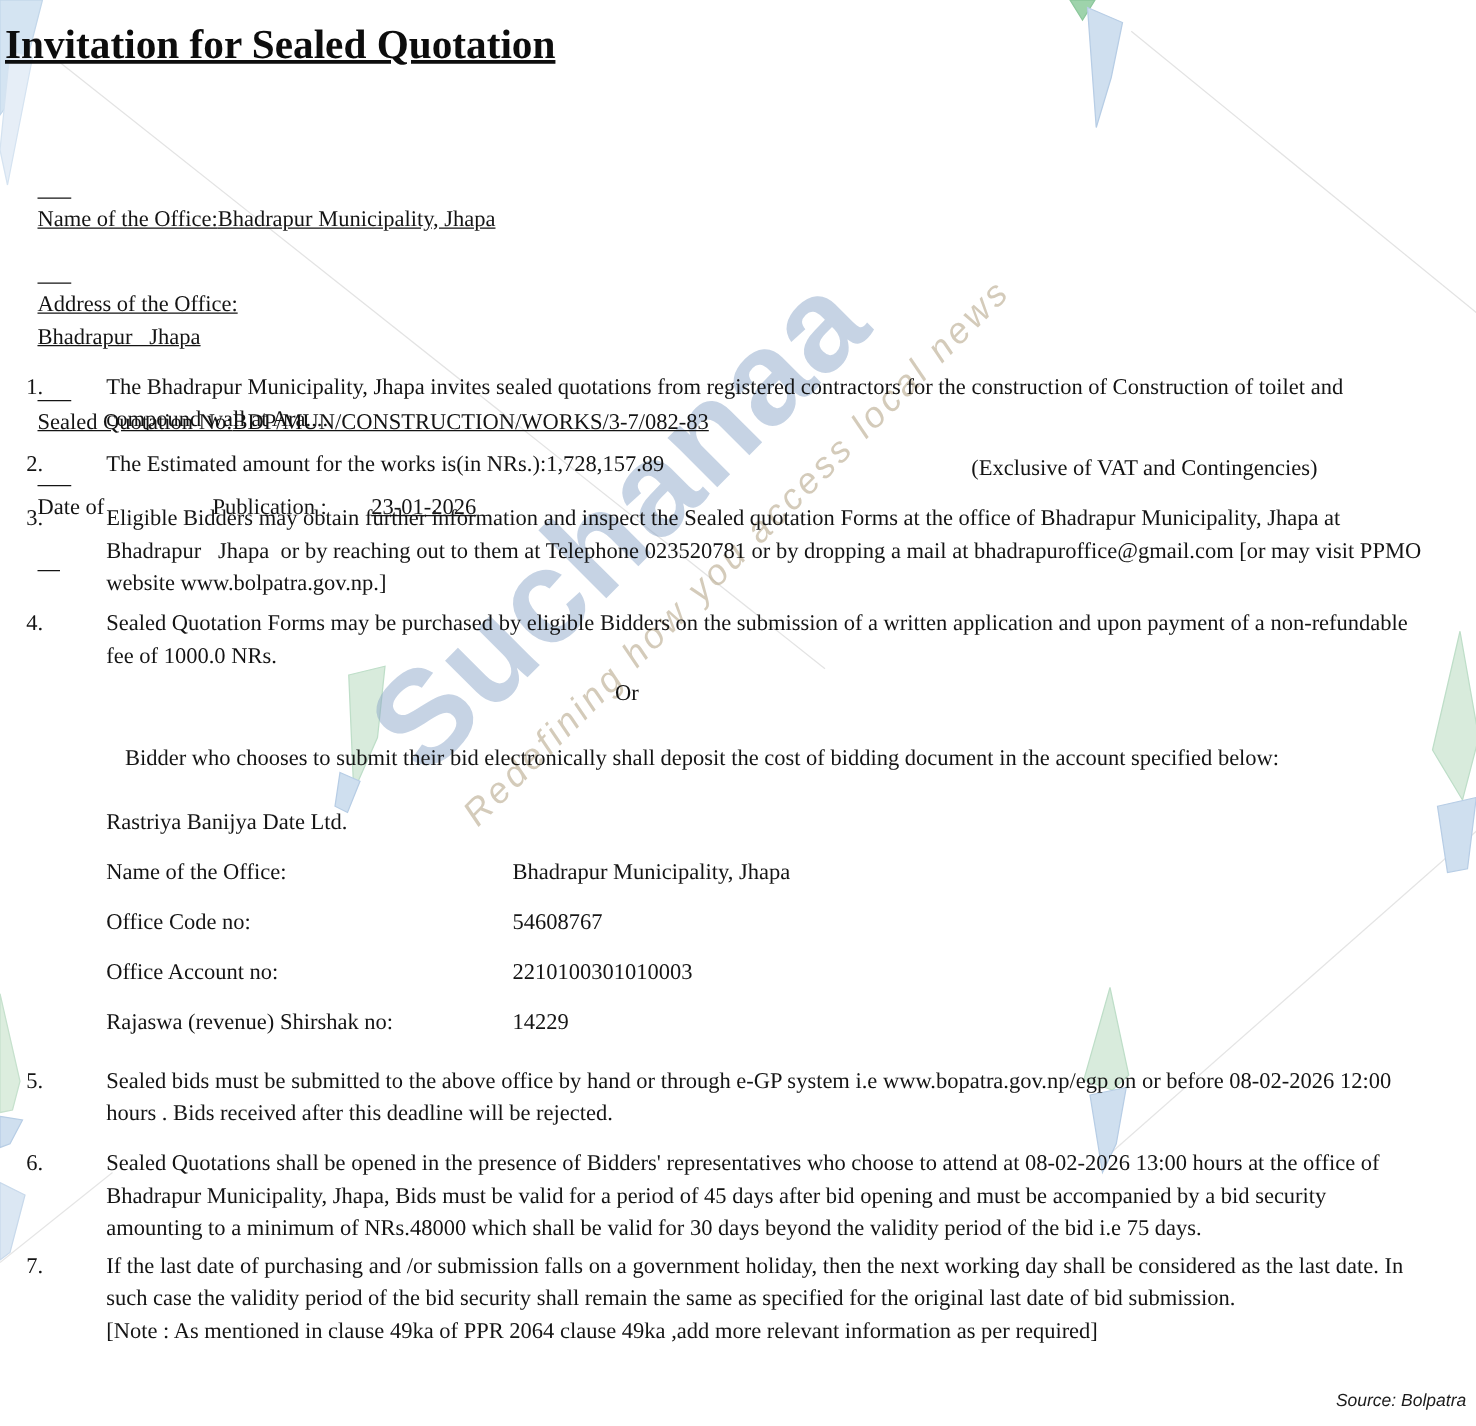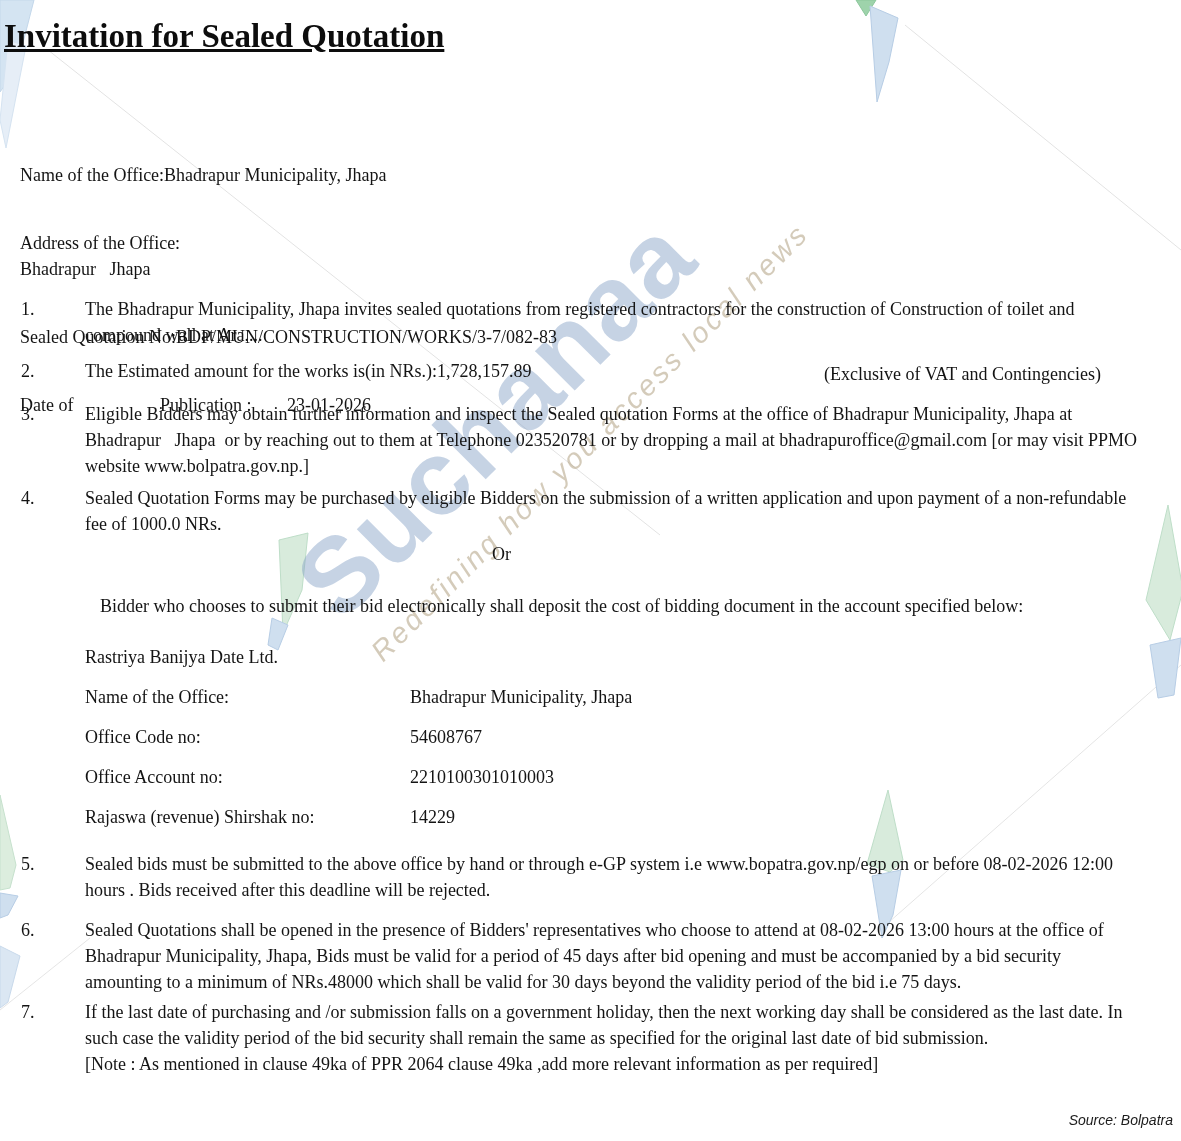--- a/index.html
+++ b/index.html
@@ -21,39 +21,39 @@
     transform:rotate(-45deg); font-family:"Liberation Sans",sans-serif;
     font-style:italic; font-size:29px; letter-spacing:3px;
     color:rgba(184,168,140,0.60); z-index:0; white-space:nowrap;
   }
   
   .content { position:absolute; left:0; top:0; width:1181px; height:1141px; z-index:1; }
   .title {
     position:absolute; top:14px; left:0; width:100%; margin:4px;
     text-align:left; font-size:33px; font-weight:bold; color:#0d0d0d;text-decoration:underline;
   }
-  .header-block { position:absolute; left:20px; top:120px; width:1120px; white-space:pre-wrap; }
+  .header-block { position:absolute; left:30px; top:120px; width:1120px; white-space:pre-wrap;text-decoration:underline; }
   .header-block p { margin:0; line-height:26px; }
   .p-name { margin-bottom:13px; }
   .p-addr { margin-bottom:9px; }
   .p-quot { margin-bottom:12px; }
   .date-l1 { display:inline-block; width:140px; }
   .date-l2 { display:inline-block; width:127px; }
 
   .clauses-top    { position:absolute; left:21px; top:296px; width:1118px; }
   .clauses-bottom { position:absolute; left:21px; top:851px; width:1118px; }
   .clause { display:grid; grid-template-columns:64px 1fr; line-height:26px; }
   .clause .body { white-space:pre-wrap; position:relative; }
   .c1 { margin-bottom:10px; }
   .c2 { margin-bottom:17px; }
   .c3 { margin-bottom:6px; }
   .c5 { margin-bottom:14px; }
   .c6 { margin-bottom:4px; }
   .amt { margin-left:0; }
-  .vat-note { position:absolute; left:739px; top:3px; white-space:nowrap; }
+  .vat-note { position:absolute; left:692px; top:3px; white-space:nowrap; }
 
   .or-line    { position:absolute; left:456px; top:541px; line-height:26px;margin-left:36px; }
   .intro-line { position:absolute; left:100px;  top:593px; width:1060px; line-height:26px; }
 
   .bank-block { position:absolute; left:85px; top:644px; width:1054px; }
   .bank-row { display:grid; grid-template-columns:325px auto; margin-bottom:14px; line-height:26px; }
 
   .footer-source {
     position:absolute; right:8px; top:1112px;
     font-family:"Liberation Sans",sans-serif; font-style:italic; font-size:14px; color:#1c1c1c;

